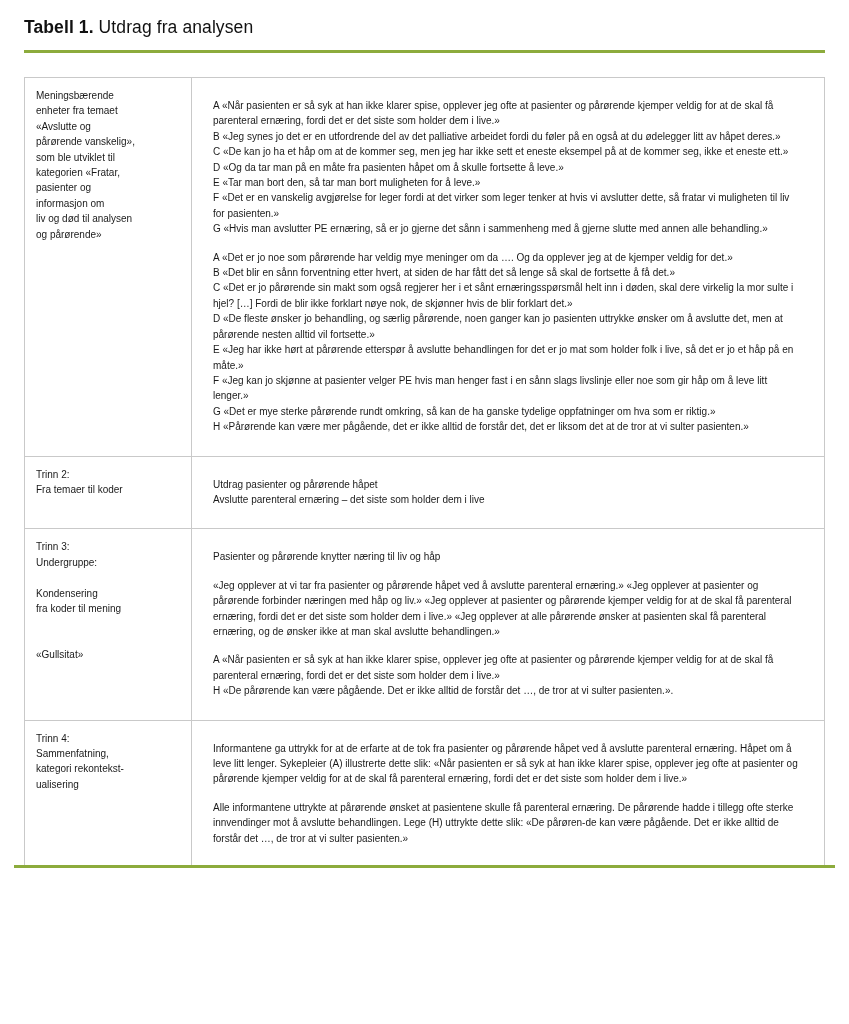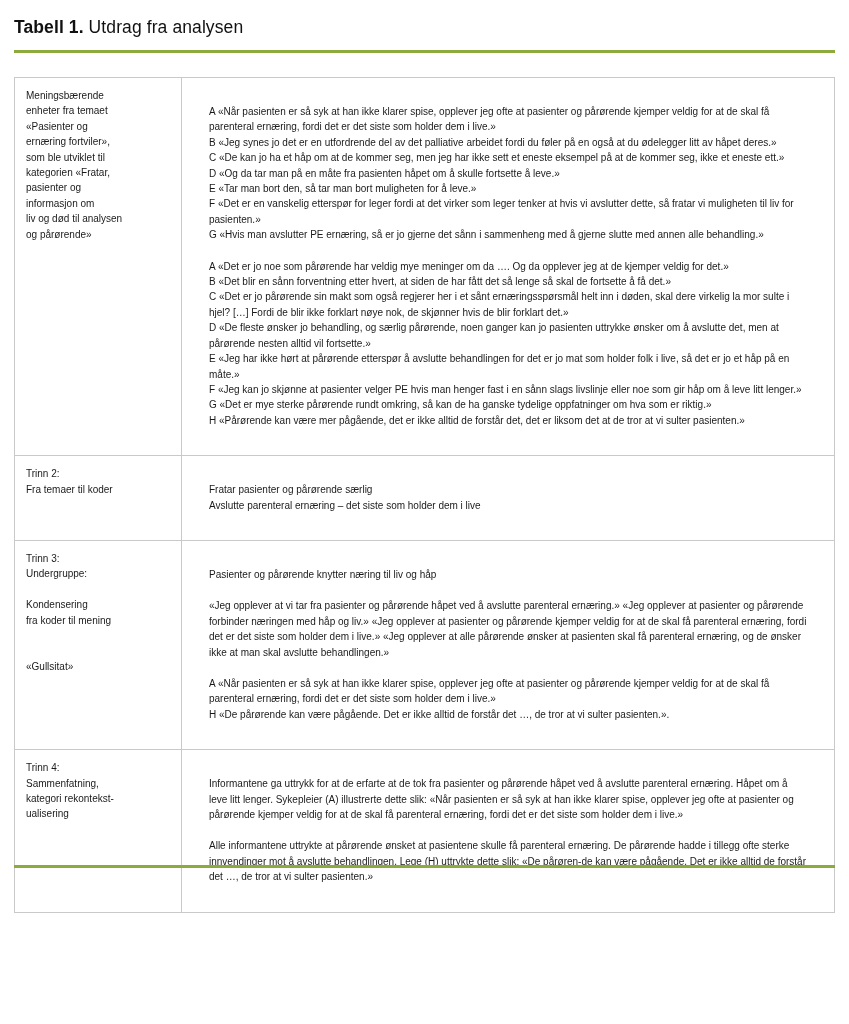--- a/index.html
+++ b/index.html
@@ -11,21 +11,21 @@
     width: 849px;
     height: 1024px;
     font-family: "Liberation Sans", sans-serif;
     color: #1a1a1a;
     -webkit-font-smoothing: antialiased;
   }
   .page {
     width: 849px;
     height: 892px;
     box-sizing: border-box;
-    padding: 0 14px;
+    padding: 0 24px;
     position: relative;
   }
   .caption {
     font-size: 17.5px;
     line-height: 20px;
     padding-top: 17px;
     padding-bottom: 0;
     color: #111111;
     letter-spacing: 0.1px;
   }
@@ -61,21 +61,21 @@
     font-size: 10px;
     line-height: 15.4px;
   }
   td.col-label {
     width: 144px;
   }
   td.col-content {
     width: auto;
   }
   .q-block {
-    margin: 16px;
+    margin: 10px;
   }
   .q-block + .q-block {
     margin-top: 13px;
   }
   .q-line {
     margin: 0;
   }
   .label-line {
     margin: 0;
   }
@@ -94,37 +94,37 @@
   </div>
 
   <div class="rule-green"></div>
 
   <table class="analysis">
     <tbody>
         <tr>
           <td class="col-label">
             <div class="label-line">Meningsbærende</div>
             <div class="label-line">enheter fra temaet</div>
-            <div class="label-line">«Pasienter og</div>
-            <div class="label-line">ernæring fortviler»,</div>
+            <div class="label-line">«Avslutte og</div>
+            <div class="label-line">pårørende vanskelig»,</div>
             <div class="label-line">som ble utviklet til</div>
             <div class="label-line">kategorien «Fratar,</div>
             <div class="label-line">pasienter og</div>
             <div class="label-line">informasjon om</div>
             <div class="label-line">liv og død til analysen</div>
             <div class="label-line">og pårørende»</div>
           </td>
           <td class="col-content">
             <div class="q-block">
               <p class="q-line">A «Når pasienten er så syk at han ikke klarer spise, opplever jeg ofte at pasienter og pårørende kjemper veldig for at de skal få parenteral ernæring, fordi det er det siste som holder dem i live.»</p>
               <p class="q-line">B «Jeg synes jo det er en utfordrende del av det palliative arbeidet fordi du føler på en også at du ødelegger litt av håpet deres.»</p>
               <p class="q-line">C «De kan jo ha et håp om at de kommer seg, men jeg har ikke sett et eneste eksempel på at de kommer seg, ikke et eneste ett.»</p>
               <p class="q-line">D «Og da tar man på en måte fra pasienten håpet om å skulle fortsette å leve.»</p>
               <p class="q-line">E «Tar man bort den, så tar man bort muligheten for å leve.»</p>
-              <p class="q-line">F «Det er en vanskelig etterspør for leger fordi at det virker som leger tenker at hvis vi avslutter dette, så fratar vi muligheten til liv for pasienten.»</p>
+              <p class="q-line">F «Det er en vanskelig avgjørelse for leger fordi at det virker som leger tenker at hvis vi avslutter dette, så fratar vi muligheten til liv for pasienten.»</p>
               <p class="q-line">G «Hvis man avslutter PE ernæring, så er jo gjerne det sånn i sammenheng med å gjerne slutte med annen alle behandling.»</p>
             </div>
             <div class="q-block">
               <p class="q-line">A «Det er jo noe som pårørende har veldig mye meninger om da …. Og da opplever jeg at de kjemper veldig for det.»</p>
               <p class="q-line">B «Det blir en sånn forventning etter hvert, at siden de har fått det så lenge så skal de fortsette å få det.»</p>
               <p class="q-line">C «Det er jo pårørende sin makt som også regjerer her i et sånt ernæringsspørsmål helt inn i døden, skal dere virkelig la mor sulte i hjel? […] Fordi de blir ikke forklart nøye nok, de skjønner hvis de blir forklart det.»</p>
               <p class="q-line">D «De fleste ønsker jo behandling, og særlig pårørende, noen ganger kan jo pasienten uttrykke ønsker om å avslutte det, men at pårørende nesten alltid vil fortsette.»</p>
               <p class="q-line">E «Jeg har ikke hørt at pårørende etterspør å avslutte behandlingen for det er jo mat som holder folk i live, så det er jo et håp på en måte.»</p>
               <p class="q-line">F «Jeg kan jo skjønne at pasienter velger PE hvis man henger fast i en sånn slags livslinje eller noe som gir håp om å leve litt lenger.»</p>
               <p class="q-line">G «Det er mye sterke pårørende rundt omkring, så kan de ha ganske tydelige oppfatninger om hva som er riktig.»</p>
@@ -132,21 +132,21 @@
             </div>
           </td>
         </tr>
         <tr>
           <td class="col-label">
             <div class="label-line">Trinn 2:</div>
             <div class="label-line">Fra temaer til koder</div>
           </td>
           <td class="col-content">
             <div class="q-block">
-              <p class="q-line">Fratar pasienter og pårørende særlig</p>
+              <p class="q-line">Utdrag pasienter og pårørende håpet</p>
               <p class="q-line">Avslutte parenteral ernæring – det siste som holder dem i live</p>
             </div>
           </td>
         </tr>
         <tr>
           <td class="col-label">
             <div class="label-line">Trinn 3:</div>
             <div class="label-line">Undergruppe:</div>
             <div class="gap"></div>
             <div class="label-line">Kondensering</div>

